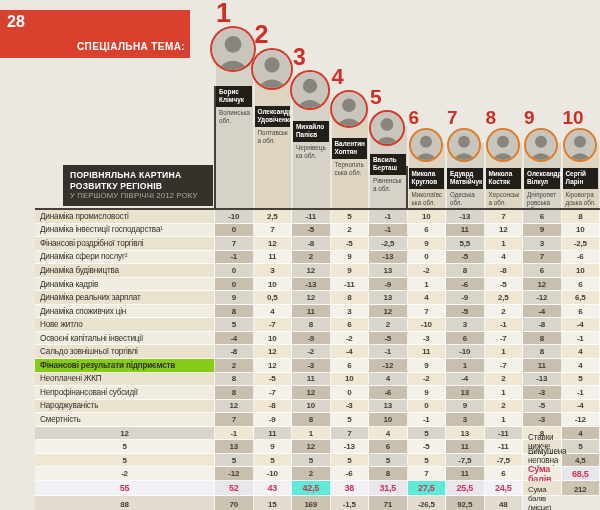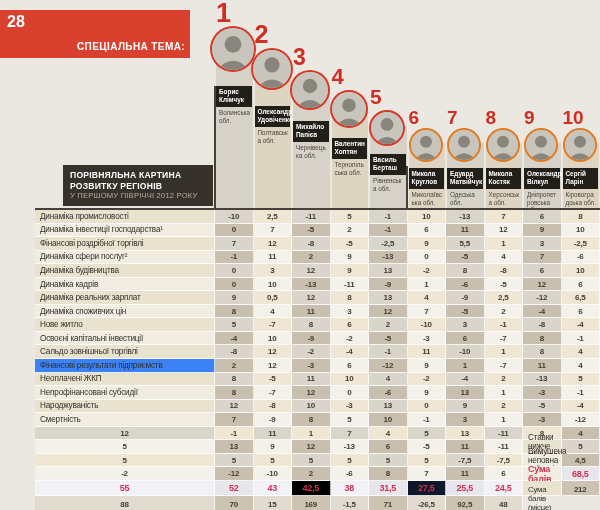--- a/index.html
+++ b/index.html
@@ -332,21 +332,21 @@
       <div class="cell " style="background: rgb(217, 213, 203);">-8</div>
       <div class="cell " style="background: rgb(239, 231, 212);">12</div>
       <div class="cell " style="background: rgb(217, 213, 203);">-2</div>
       <div class="cell " style="background: rgb(239, 231, 212);">-4</div>
       <div class="cell " style="background: rgb(217, 213, 203);">-1</div>
       <div class="cell " style="background: rgb(239, 231, 212);">11</div>
       <div class="cell " style="background: rgb(217, 213, 203);">-10</div>
       <div class="cell " style="background: rgb(239, 231, 212);">1</div>
       <div class="cell " style="background: rgb(217, 213, 203);">8</div>
       <div class="cell " style="background: rgb(239, 231, 212);">4</div>
-      <div class="cell lbl" style="background: #3b82f6;">Фінансові результати підприємств</div>
+      <div class="cell lbl" style="background: #84cc16; font-weight: bold;">Фінансові результати підприємств</div>
       <div class="cell " style="background: rgb(201, 191, 174);">2</div>
       <div class="cell " style="background: rgb(243, 241, 234);">12</div>
       <div class="cell " style="background: rgb(201, 191, 174);">-3</div>
       <div class="cell " style="background: rgb(243, 241, 234);">6</div>
       <div class="cell " style="background: rgb(201, 191, 174);">-12</div>
       <div class="cell " style="background: rgb(243, 241, 234);">9</div>
       <div class="cell " style="background: rgb(201, 191, 174);">1</div>
       <div class="cell " style="background: rgb(243, 241, 234);">-7</div>
       <div class="cell " style="background: rgb(201, 191, 174);">11</div>
       <div class="cell " style="background: rgb(243, 241, 234);">4</div>
@@ -434,24 +434,24 @@
       <div class="cell " style="background: rgb(243, 241, 234);">-6</div>
       <div class="cell " style="background: rgb(201, 191, 174);">8</div>
       <div class="cell " style="background: rgb(243, 241, 234);">7</div>
       <div class="cell " style="background: rgb(201, 191, 174);">11</div>
       <div class="cell " style="background: rgb(243, 241, 234);">6</div>
       <div class="cell lbl sumlbl" style="background: rgb(241, 236, 224);">Сума балів</div>
       <div class="cell sumv" style="background: rgb(230, 230, 236);">68,5</div>
       <div class="cell sumv" style="background: rgb(242, 242, 246);">55</div>
       <div class="cell sumv" style="background: rgb(230, 230, 236);">52</div>
       <div class="cell sumv" style="background: rgb(242, 242, 246);">43</div>
-      <div class="cell sumv" style="background: #000000;">42,5</div>
+      <div class="cell sumv" style="background: #5eead4;">42,5</div>
       <div class="cell sumv" style="background: rgb(242, 242, 246);">38</div>
       <div class="cell sumv" style="background: rgb(230, 230, 236);">31,5</div>
-      <div class="cell sumv" style="background: #0f172a;">27,5</div>
+      <div class="cell sumv" style="background: #5eead4;">27,5</div>
       <div class="cell sumv" style="background: rgb(230, 230, 236);">25,5</div>
       <div class="cell sumv" style="background: rgb(242, 242, 246);">24,5</div>
       <div class="cell lbl histlbl" style="background: rgb(233, 226, 207);">Сума балів (місце) за 2010–12 рр.³</div>
       <div class="cell histv" style="background: rgb(204, 195, 178);">212</div>
       <div class="cell histv" style="background: rgb(226, 220, 208);">88</div>
       <div class="cell histv" style="background: rgb(204, 195, 178);">70</div>
       <div class="cell histv" style="background: rgb(226, 220, 208);">15</div>
       <div class="cell histv" style="background: rgb(204, 195, 178);">169</div>
       <div class="cell histv" style="background: rgb(226, 220, 208);">-1,5</div>
       <div class="cell histv" style="background: rgb(204, 195, 178);">71</div>

